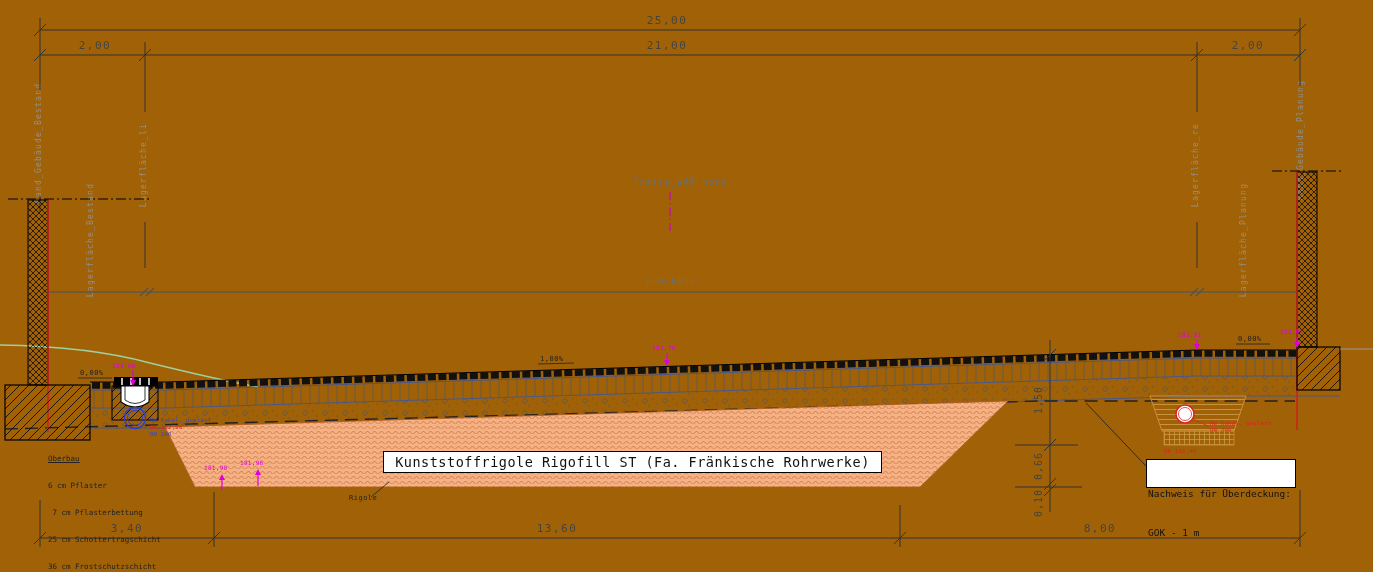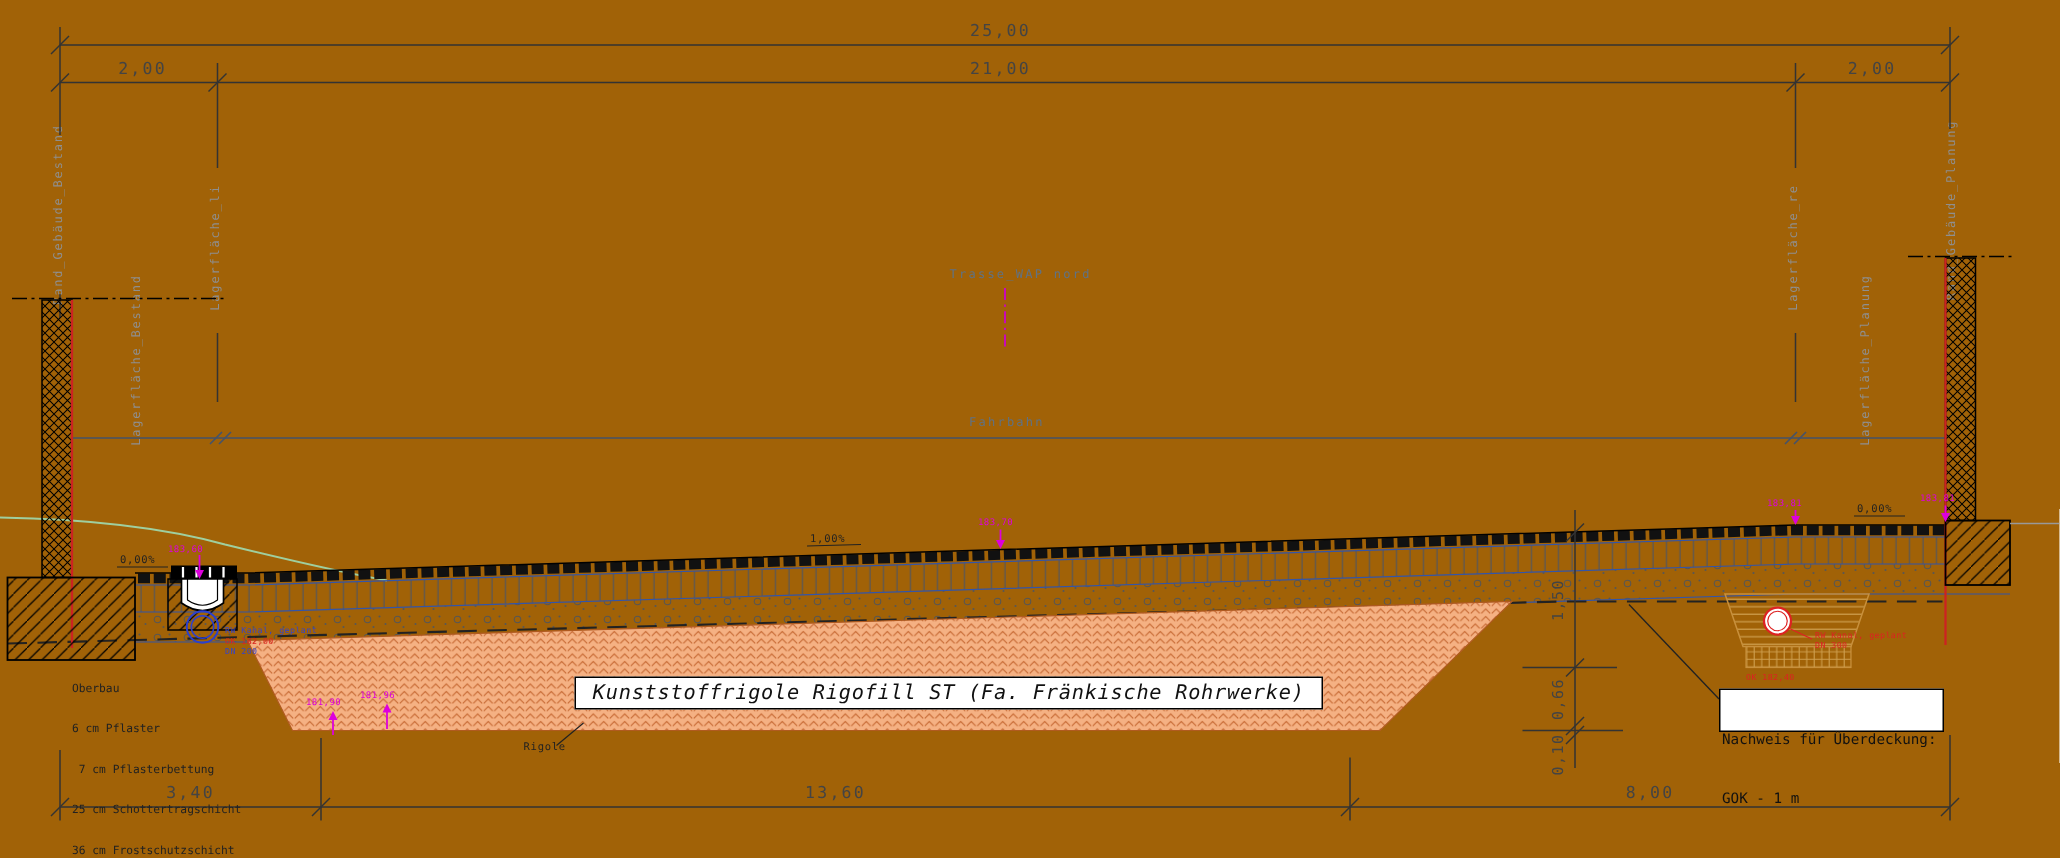--- a/index.html
+++ b/index.html
@@ -2,25 +2,25 @@
 <html><head>
 <meta charset="utf-8">
 <style>
   html,body{margin:0;padding:0;background:#fff;}
   .canvas{position:relative;width:1373px;height:572px;background:#a16207;
           font-family:"DejaVu Sans Mono","Liberation Mono",monospace;overflow:hidden;}
   svg{position:absolute;left:0;top:0;}
   .overlay{position:absolute;box-sizing:border-box;}
   .title-box{left:383px;top:451px;width:499px;height:22px;border:1.6px solid #000;background:#fff;
              display:flex;align-items:center;justify-content:center;
-             font-size:13.5px;letter-spacing:0.5px;color:#111;white-space:pre;font-style:italic;}
+             font-size:13.5px;letter-spacing:0.5px;color:#111;white-space:pre;}
   .note-box{left:1146px;top:459px;width:150px;height:29px;border:1.6px solid #000;background:#fff;
             font-size:9.5px;line-height:13px;color:#111;padding:1px 1px;white-space:pre;}
   .oberbau{left:48px;top:436px;width:118px;font-size:7.5px;line-height:9px;color:#222;white-space:pre;}
-  .oberbau .hd{display:block;}
+  .oberbau .hd{text-decoration:underline;display:block;}
   .oberbau .ln{display:block;}
 </style>
 </head>
 <body>
 
 <div class="canvas">
 
 <svg width="1373" height="572" viewBox="0 0 1373 572">
   <defs>
     <pattern id="crossHatch" width="6" height="6" patternUnits="userSpaceOnUse">

